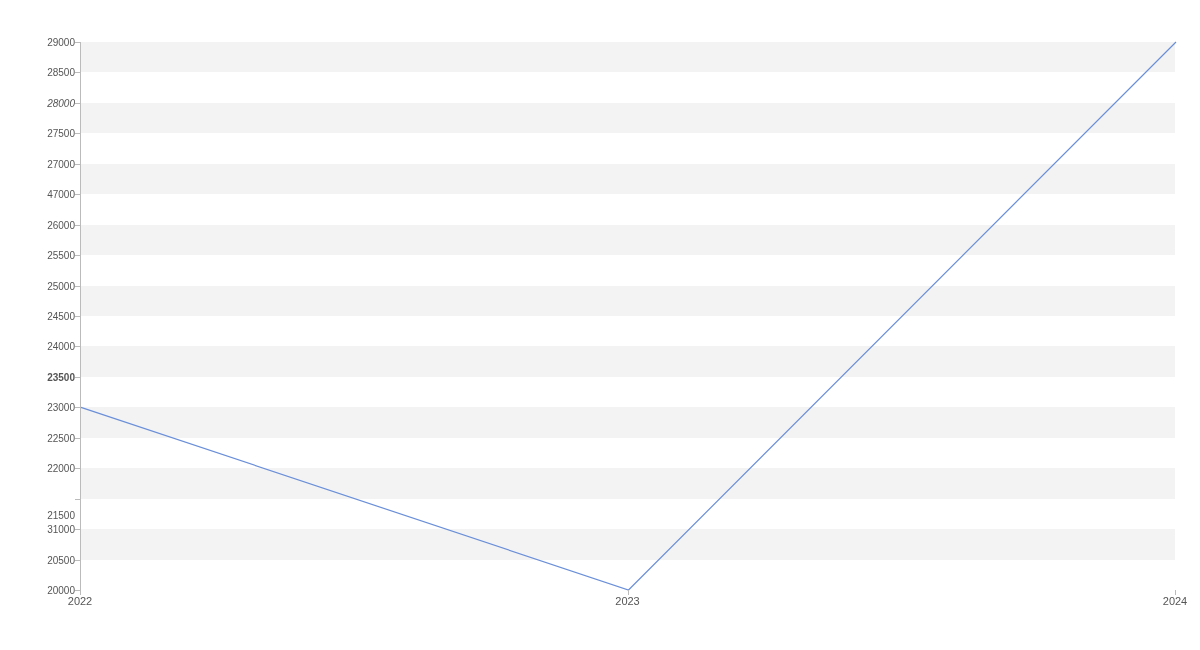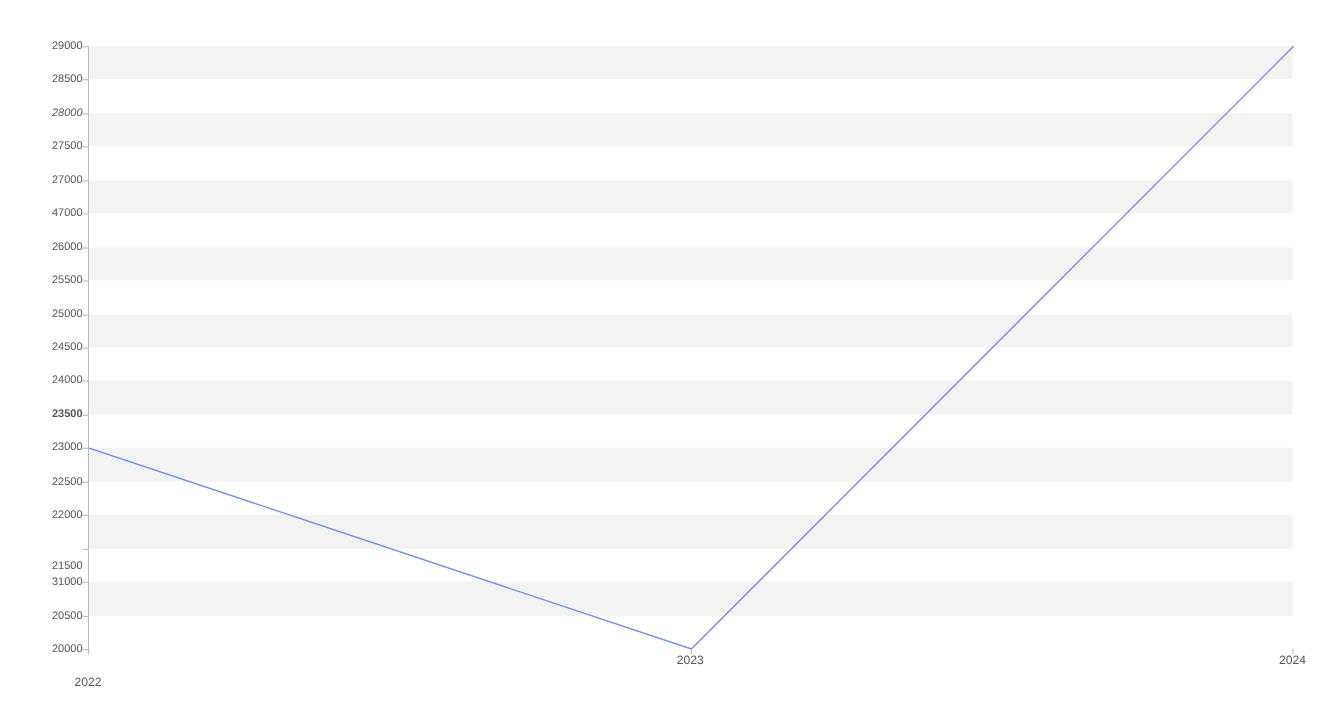--- a/index.html
+++ b/index.html
@@ -144,20 +144,20 @@
       <div class="y-tick-label" style="top: 133.333px;">27500</div>
       <div class="y-tick-mark" style="top: 133.333px;"></div>
       <div class="y-tick-label" style="top: 102.889px; font-style: italic;">28000</div>
       <div class="y-tick-mark" style="top: 102.889px;"></div>
       <div class="y-tick-label" style="top: 72.4444px;">28500</div>
       <div class="y-tick-mark" style="top: 72.4444px;"></div>
       <div class="y-tick-label" style="top: 42px;">29000</div>
       <div class="y-tick-mark" style="top: 42px;"></div>
     </div>
   <div id="x-axis">
-      <div class="x-tick-label" style="left: 80px; margin-top: 20px;">2022</div>
+      <div class="x-tick-label" style="left: 80px;">2022</div>
       <div class="x-tick-mark" style="left: 80px;"></div>
       <div class="x-tick-label" style="left: 627.5px;">2023</div>
       <div class="x-tick-mark" style="left: 627.5px;"></div>
       <div class="x-tick-label" style="left: 1175px;">2024</div>
       <div class="x-tick-mark" style="left: 1175px;"></div>
     </div>
 </div>
 
 </body></html>

